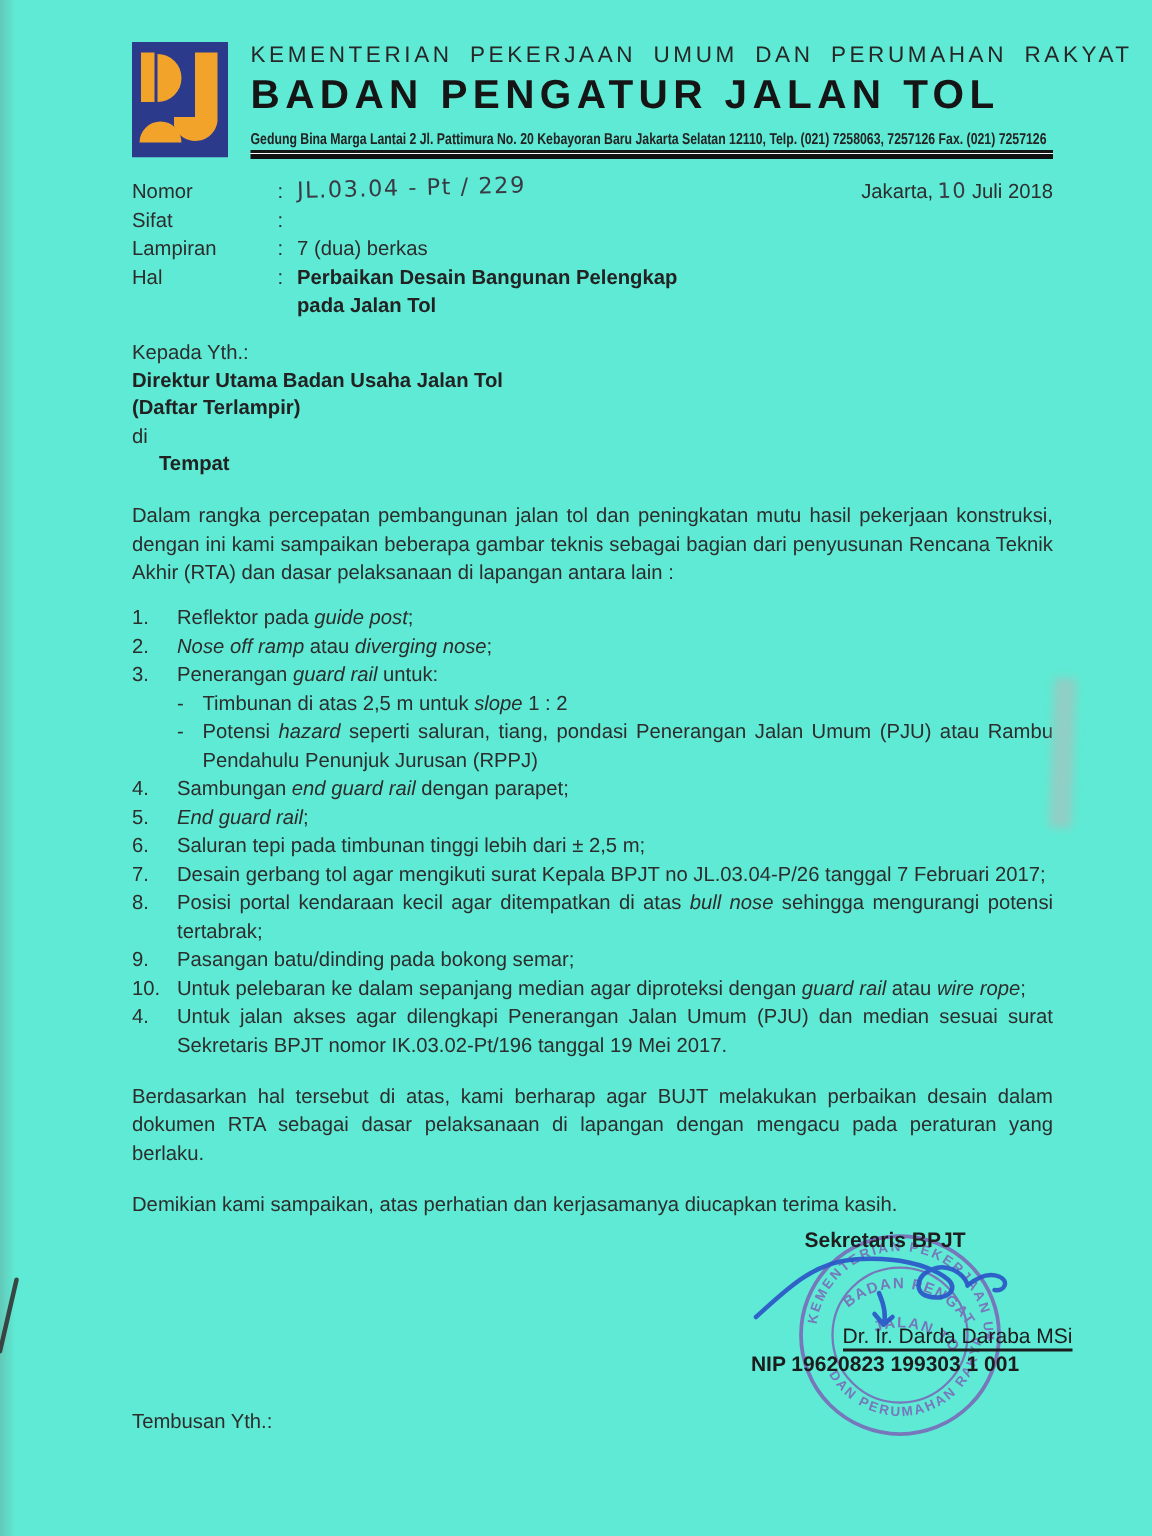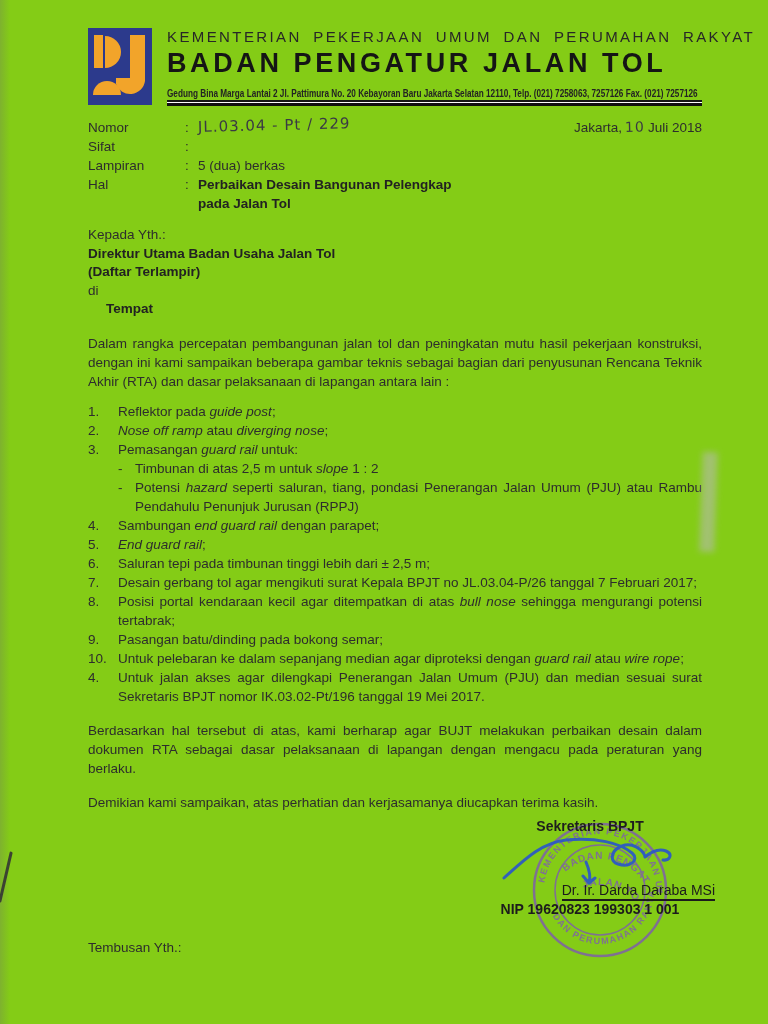--- a/index.html
+++ b/index.html
@@ -1,16 +1,16 @@
 <!DOCTYPE html>
 <html style="--logo-blue: #2c3a8c; --stamp: #7e57b5;"><head>
 <meta charset="utf-8">
 <style>
   html,body{margin:0;padding:0;background:#e9e9e9;}
-  .page{position:relative;width:768px;height:1024px;margin:0 auto;background:#84cc16;
+  .page{position:relative;width:768px;height:1024px;margin:0 auto;background:#5eead4;
         font-family:"Liberation Sans",sans-serif;color:#2d2d2d;overflow:hidden;}
   .content{position:absolute;left:88px;top:28px;width:614px;}
   .b{font-weight:700;color:#222;}
   .it{font-style:italic;}
   .ind{padding-left:18px;}
 
   
   .header{display:flex;gap:15px;align-items:flex-start;}
   .logo{flex:0 0 auto;}
   .header-text{flex:1;min-width:0;}
@@ -102,21 +102,21 @@
             <div class="meta-value hand">JL.03.04 - Pt / 229</div>
           </div>
           <div class="meta-row">
             <div class="meta-label">Sifat</div>
             <div class="meta-colon">:</div>
             <div class="meta-value"></div>
           </div>
           <div class="meta-row">
             <div class="meta-label">Lampiran</div>
             <div class="meta-colon">:</div>
-            <div class="meta-value">5 (dua) berkas</div>
+            <div class="meta-value">7 (dua) berkas</div>
           </div>
           <div class="meta-row">
             <div class="meta-label">Hal</div>
             <div class="meta-colon">:</div>
             <div class="meta-value b">Perbaikan Desain Bangunan Pelengkap pada Jalan Tol</div>
           </div>
         </div>
       <div class="dateline">
         <span>Jakarta,</span><span class="hand">10</span><span>Juli 2018</span>
       </div>
@@ -136,21 +136,21 @@
         <div class="li">
           <div class="li-num">1.</div>
           <div class="li-text"><span>Reflektor pada </span><span class="it">guide post</span><span>;</span></div>
         </div>
         <div class="li">
           <div class="li-num">2.</div>
           <div class="li-text"><span class="it">Nose off ramp</span><span> atau </span><span class="it">diverging nose</span><span>;</span></div>
         </div>
         <div class="li">
           <div class="li-num">3.</div>
-          <div class="li-text"><span>Pemasangan </span><span class="it">guard rail</span><span> untuk:</span></div>
+          <div class="li-text"><span>Penerangan </span><span class="it">guard rail</span><span> untuk:</span></div>
         </div>
         <div class="li sub">
           <div class="li-num">-</div>
           <div class="li-text"><span>Timbunan di atas 2,5 m untuk </span><span class="it">slope</span><span> 1 : 2</span></div>
         </div>
         <div class="li sub">
           <div class="li-num">-</div>
           <div class="li-text"><span>Potensi </span><span class="it">hazard</span><span> seperti saluran, tiang, pondasi Penerangan Jalan Umum (PJU) atau Rambu Pendahulu Penunjuk Jurusan (RPPJ)</span></div>
         </div>
         <div class="li">

